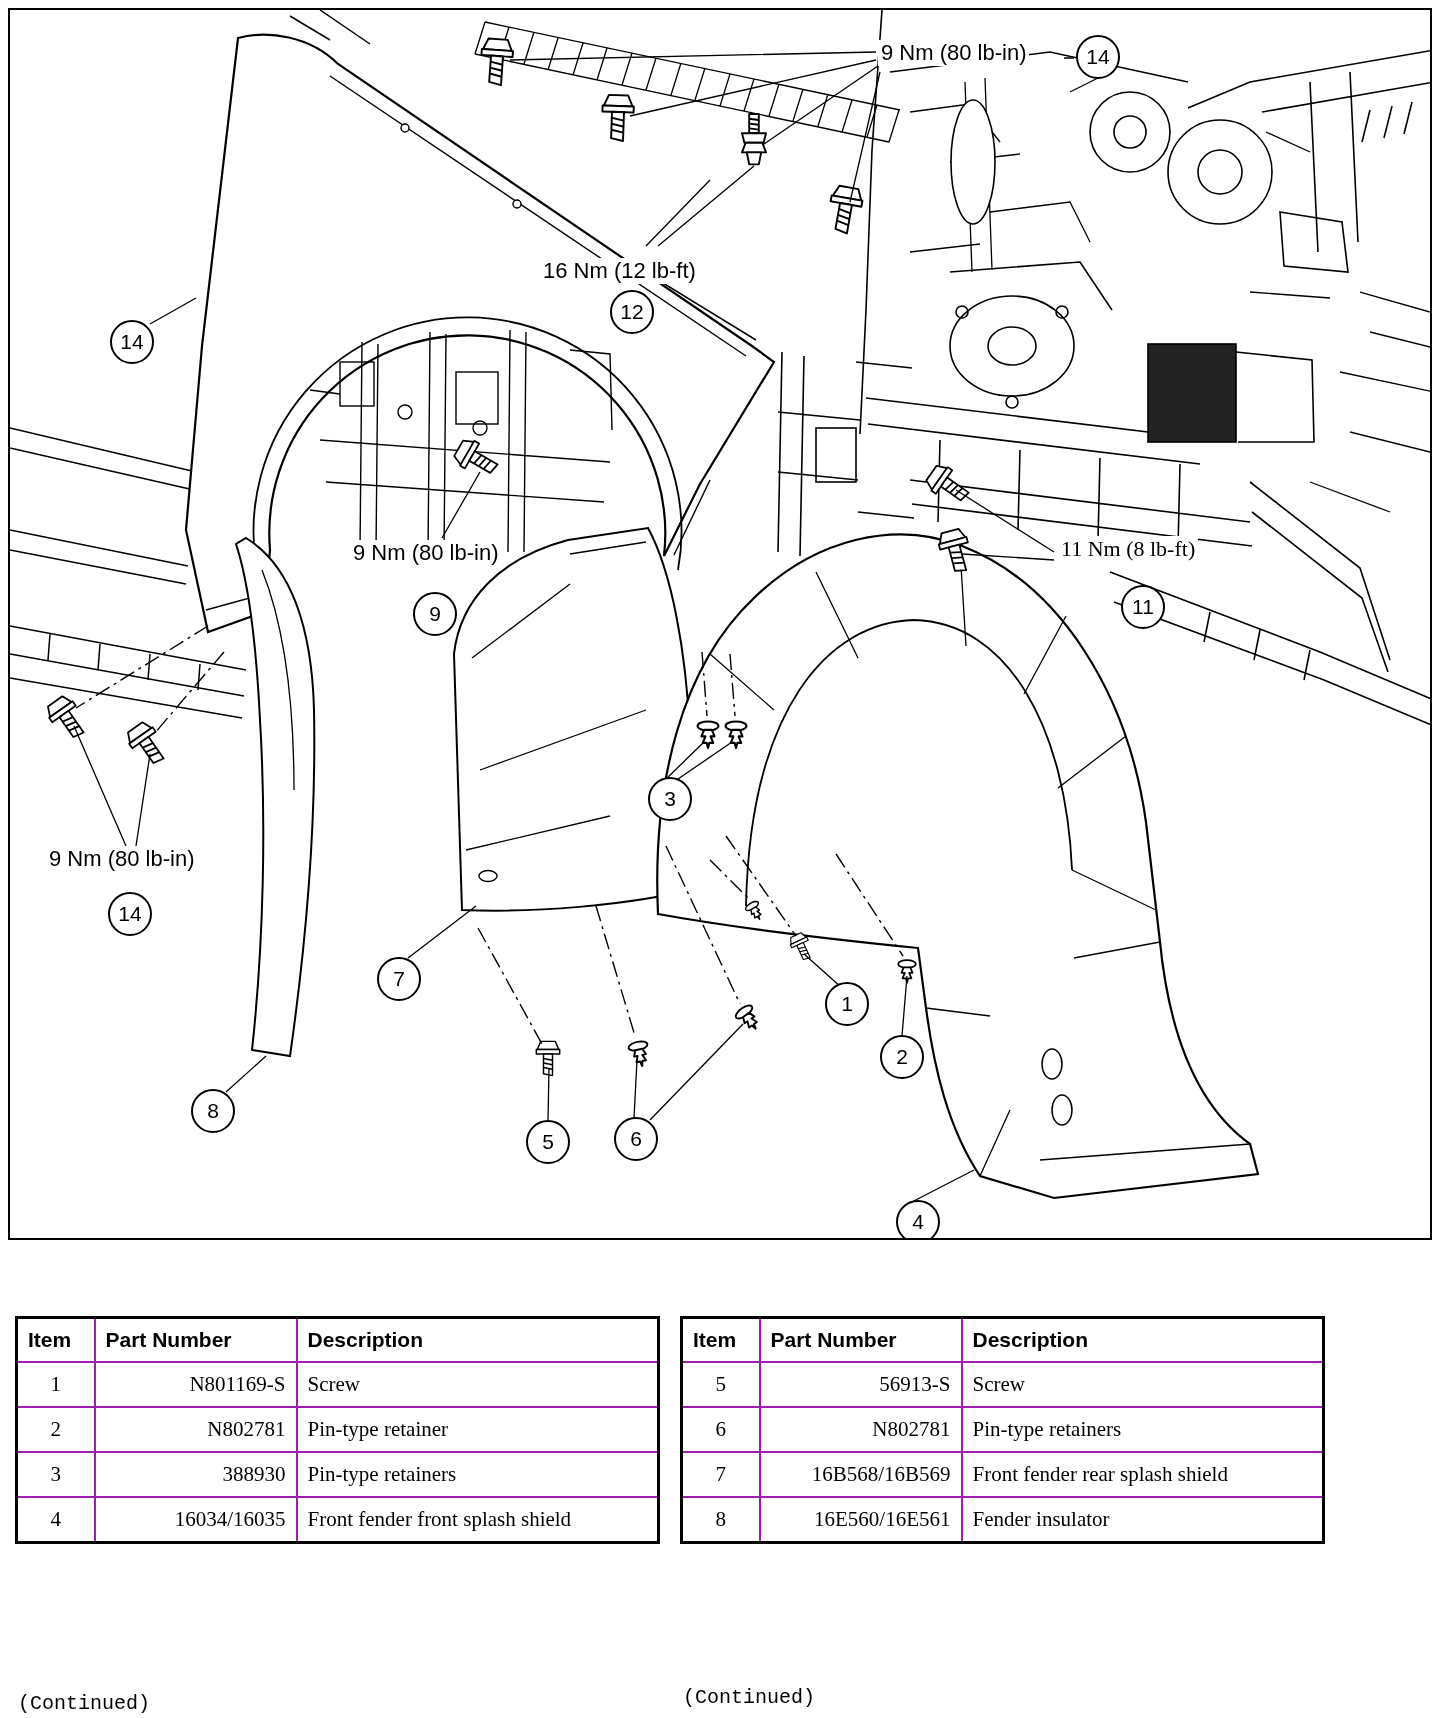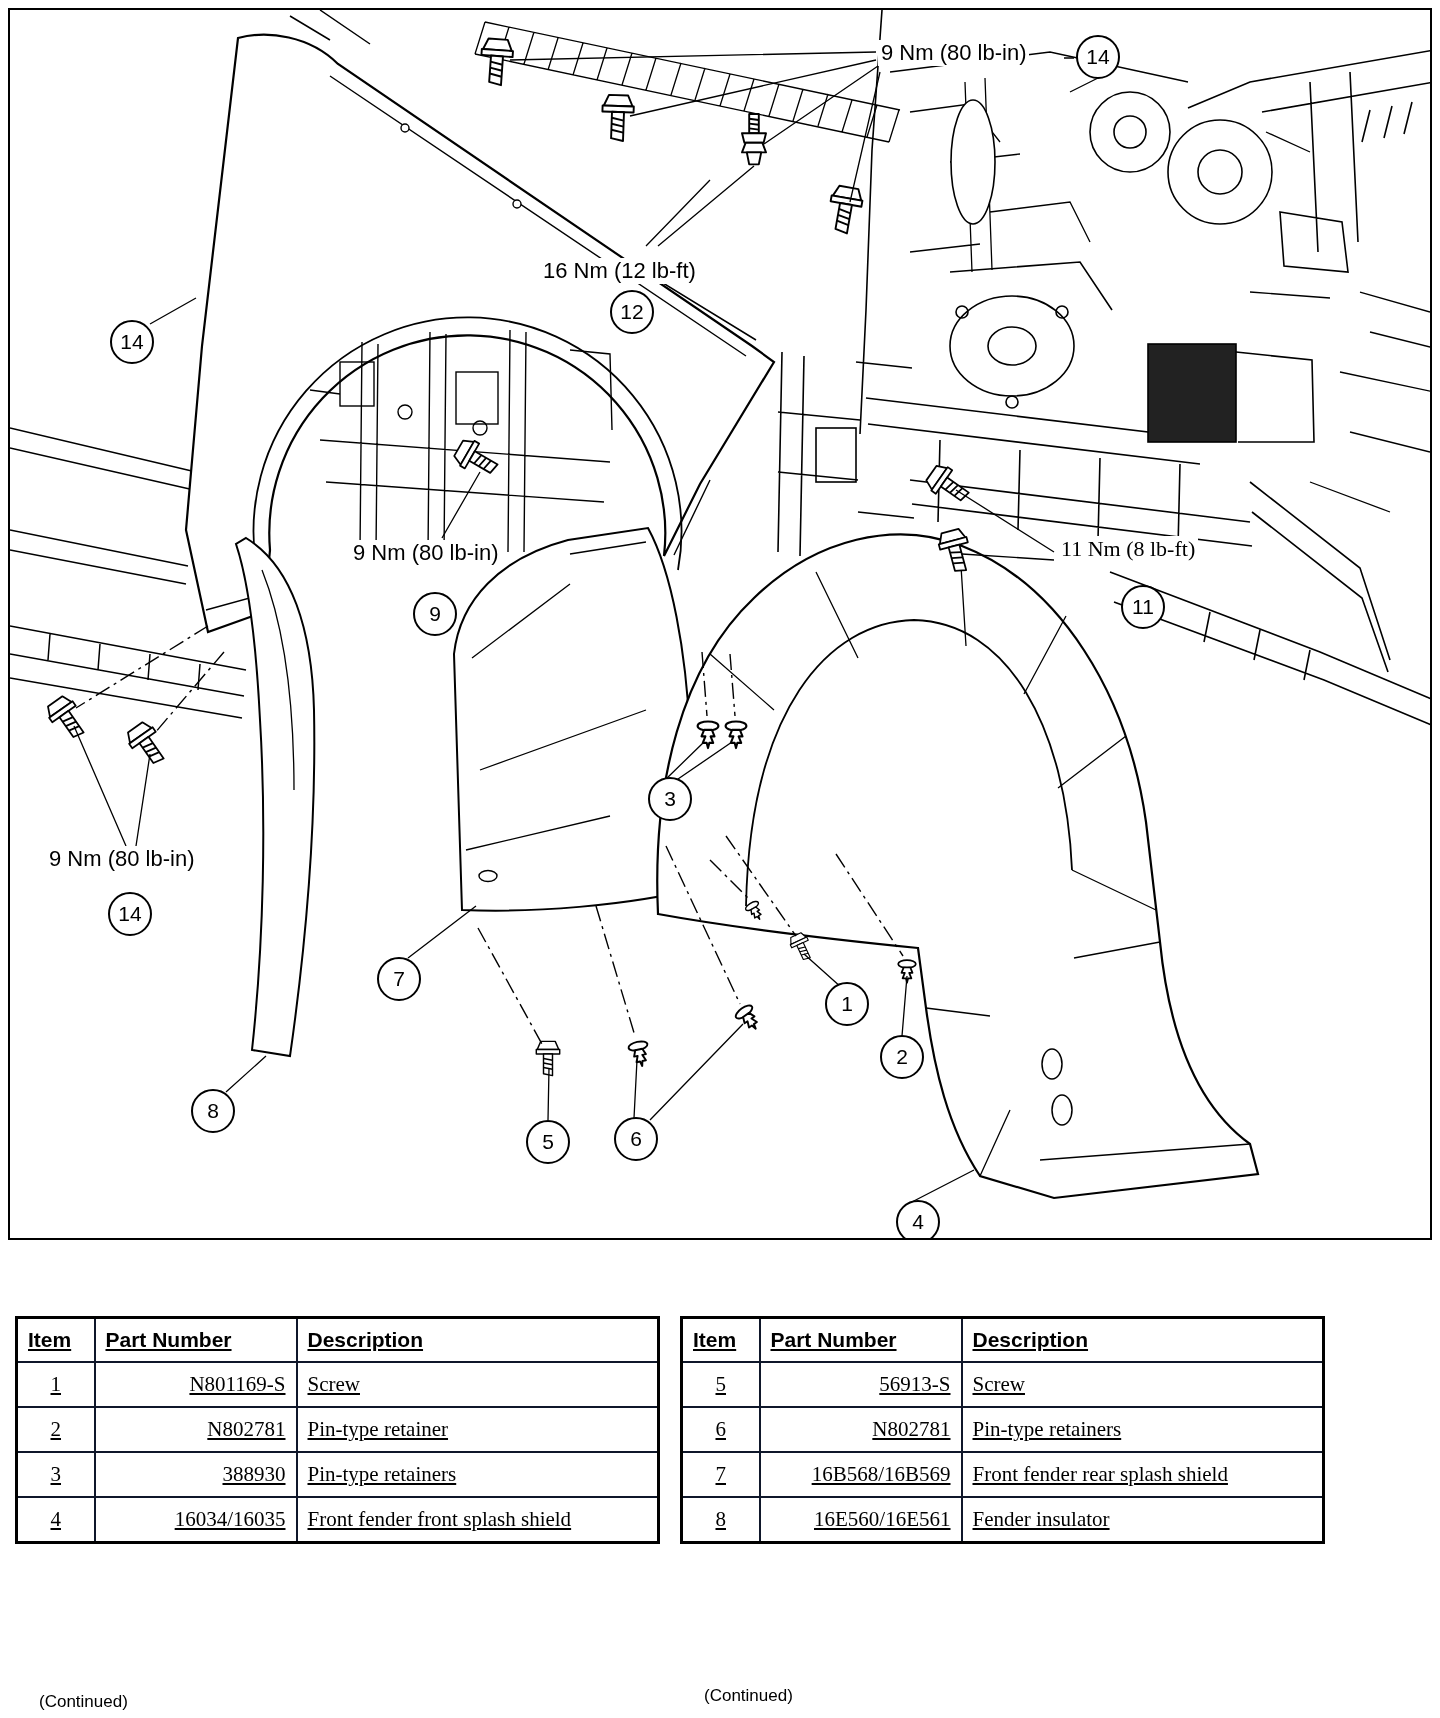--- a/index.html
+++ b/index.html
@@ -21,34 +21,34 @@
     position:absolute; width:44px; height:44px; border:2.5px solid #000;
     border-radius:50%; background:#fff; display:flex; align-items:center;
     justify-content:center; font-size:21px;
   }
   .figid { position:absolute; left:16px; top:1240px; font-size:18px; }
   .tables { position:absolute; left:0; top:1316px; width:1440px; }
   .tblock { position:absolute; top:0; }
   .tblock.left  { left:15px; }
   .tblock.right { left:680px; }
   table.parts { border-collapse:collapse; background:#fff; border:3px solid #000; }
-  table.parts th, table.parts td { border:2px solid #0f172a;text-decoration:underline; }
+  table.parts th, table.parts td { border:2px solid #a21caf; }
   table.parts th {
     font-family:"Liberation Sans", sans-serif; font-size:21px; font-weight:bold;
     padding:9px 10px; text-align:left; background:#fff;
   }
   table.parts td {
     font-family:"Liberation Serif", serif; font-size:21px;
     padding:9px 10px; vertical-align:top;
   }
   th.c-item, td.item { width:78px; text-align:center; }
   th.c-part { width:202px; text-align:center; }
   td.part   { width:202px; text-align:right; }
   th.c-desc, td.desc { width:362px; text-align:left; }
-  .continued { position:absolute; font-family:Liberation Sans, sans-serif; font-size:17px;margin-left:21px; }
+  .continued { position:absolute; font-family:Liberation Mono, monospace; font-size:20px; }
   .cont-left  { left:18px;  top:1692px; }
   .cont-right { left:683px; top:1686px; }
 </style>
 </head>
 <body>
 
 <div class="diagram">
   <svg width="1424" height="1284" viewBox="0 0 1424 1284" xmlns="http://www.w3.org/2000/svg">
     <defs>
       <g id="hw-screw">

